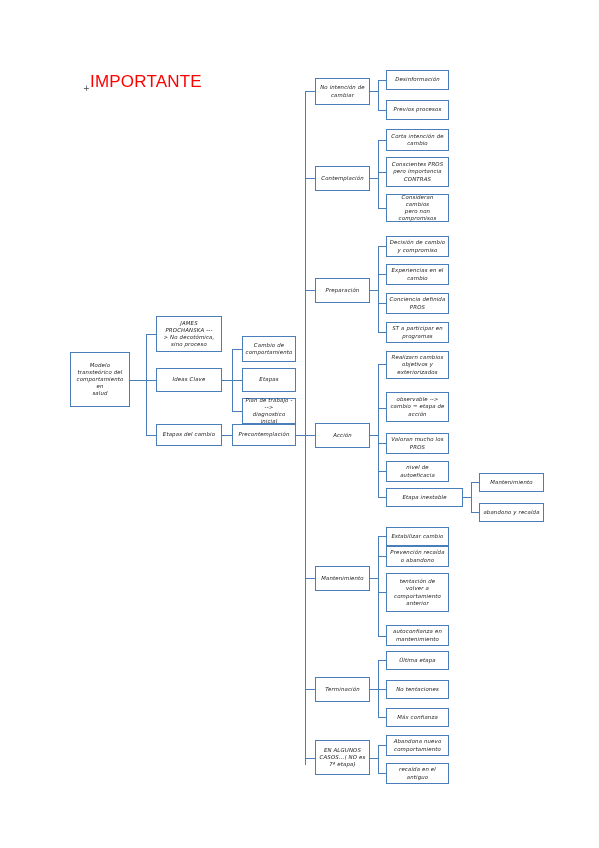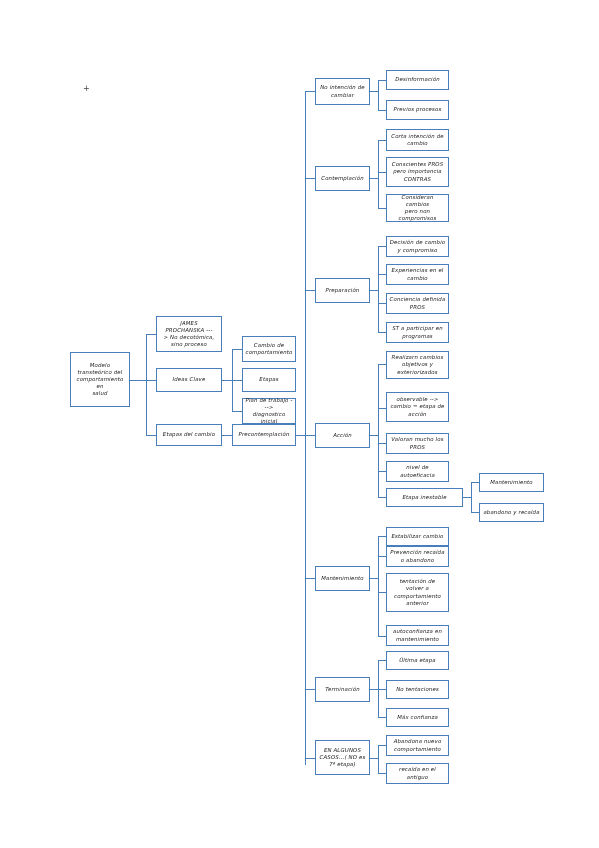--- a/index.html
+++ b/index.html
@@ -60,20 +60,21 @@
     font-size: 8px;
     z-index: 4;
   }
 </style>
 </head>
 <body>
 
 <div id="page">
 
   <span class="title-bullet" style="left:83px; top:84px;">+</span>
+  <div class="title" style="left:90px; top:72px;">IMPORTANTE</div>
 
   <div class="conn h" style="left:130px; top:380px; width:16px;"></div>
   <div class="conn v" style="left:146px; top:334px; height:101px;"></div>
   <div class="conn h" style="left:146px; top:334px; width:10px;"></div>
   <div class="conn h" style="left:146px; top:380px; width:10px;"></div>
   <div class="conn h" style="left:146px; top:435px; width:10px;"></div>
 
   <div class="conn h" style="left:222px; top:380px; width:10px;"></div>
   <div class="conn v" style="left:232px; top:349px; height:62px;"></div>
   <div class="conn h" style="left:232px; top:349px; width:10px;"></div>

